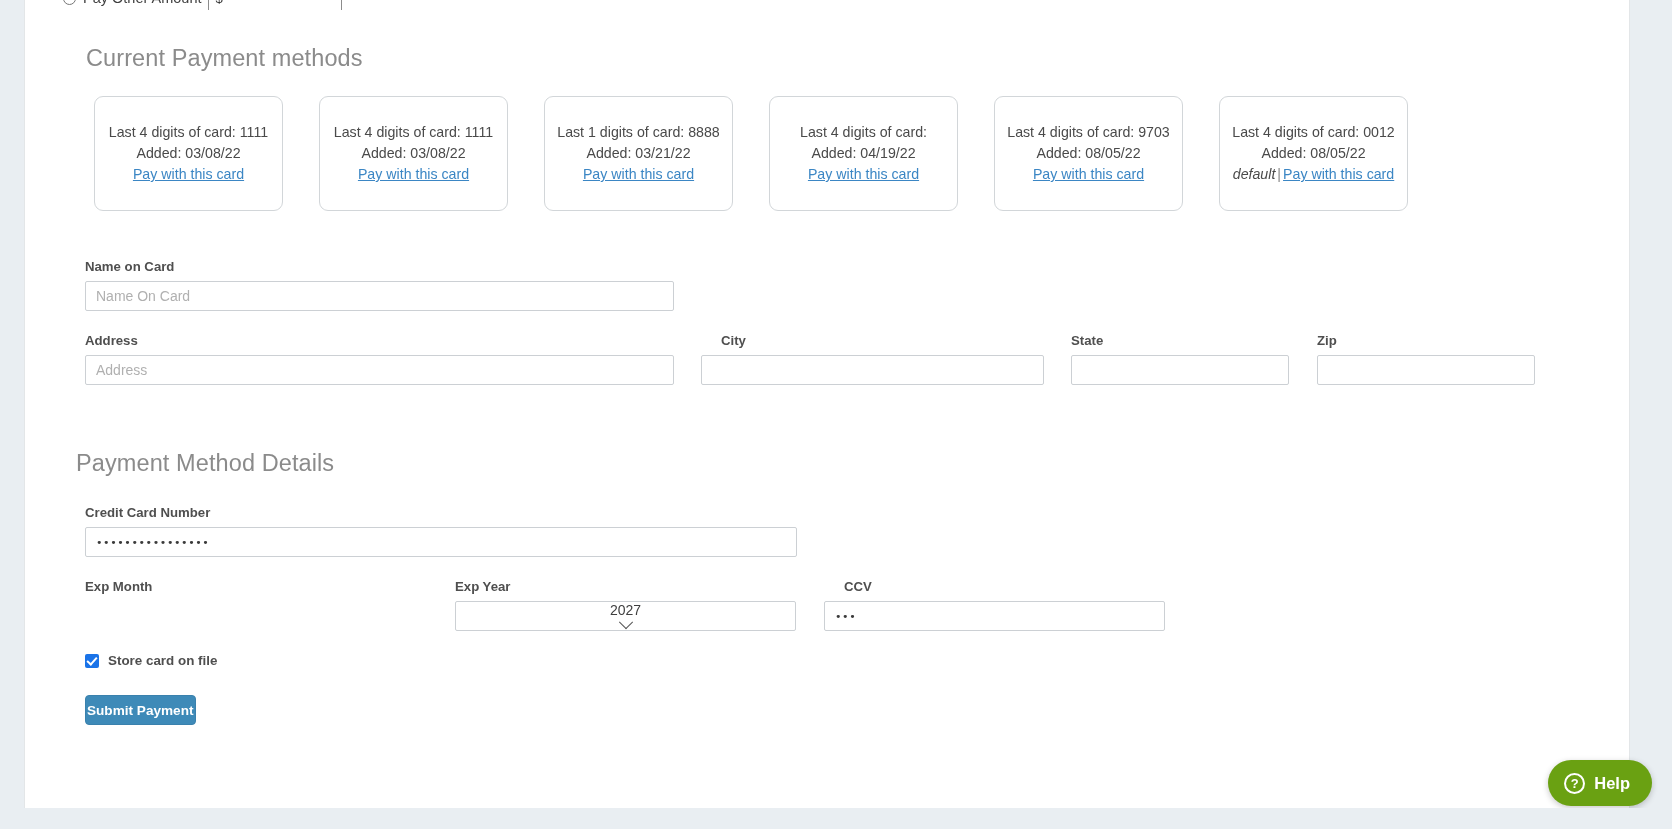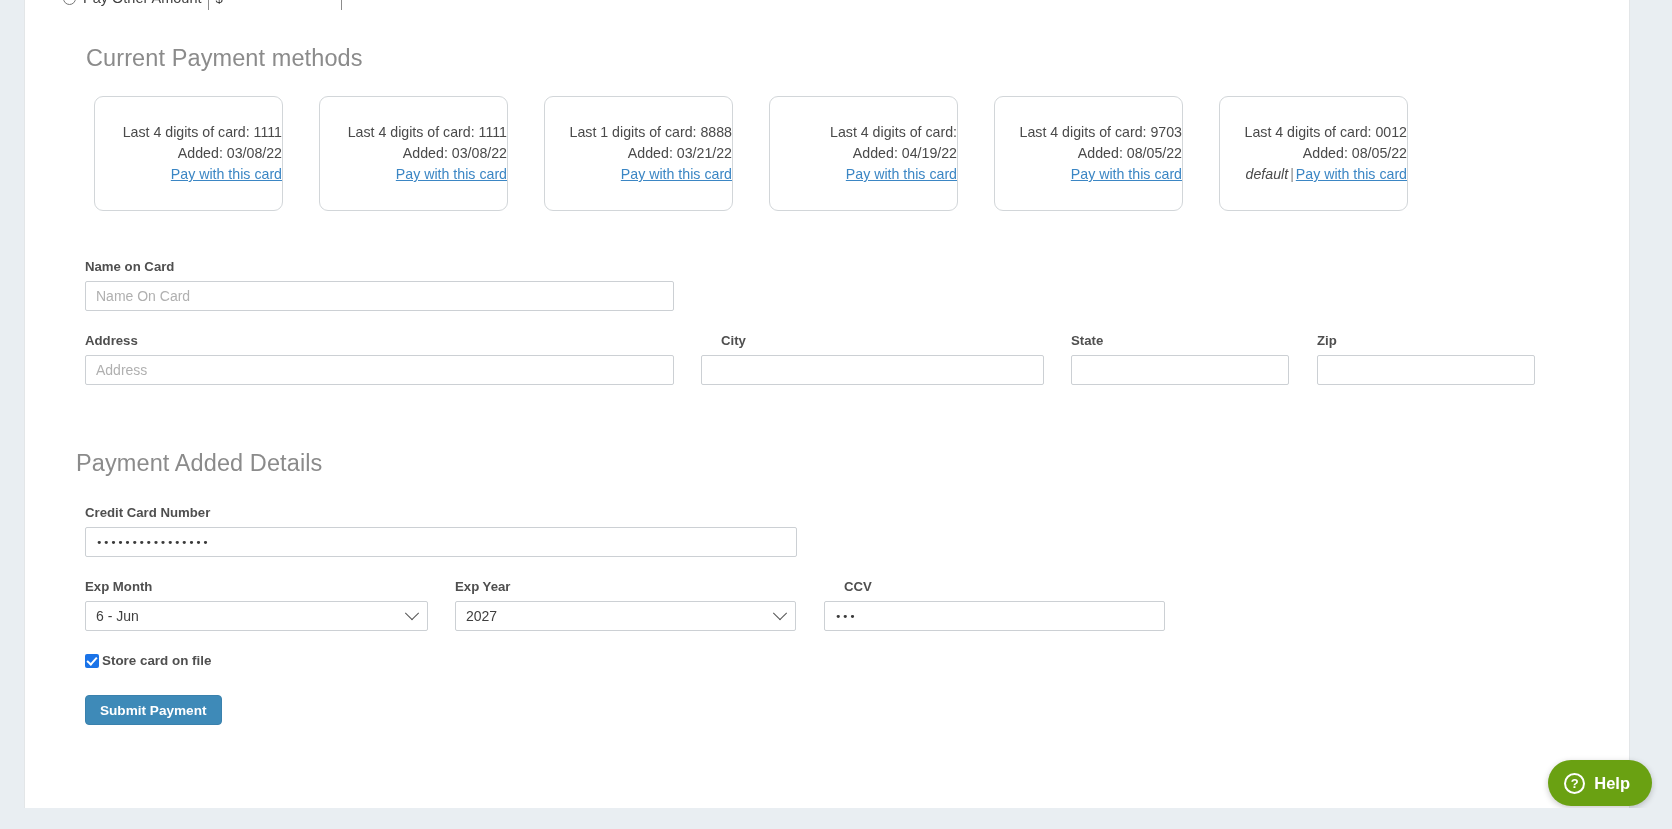--- a/index.html
+++ b/index.html
@@ -83,21 +83,21 @@
     gap: 36px;
   }
   .pm-card {
     width: 189px;
     height: 115px;
     border: 1px solid #d2d6d9;
     border-radius: 9px;
     background: #fff;
     display: flex;
     flex-direction: column;
-    align-items: flex-end;
+    align-items: center;
     justify-content: center;
     text-align: center;
     padding: 4px 0;
   }
   .pm-line {
     font-size: 14.2px;
     color: #4a4a4a;
     line-height: 21px;
     white-space: nowrap;
   }
@@ -196,31 +196,31 @@
     left: 4.4px; top: 1.6px;
     width: 4px; height: 8px;
     border-right: 2px solid #fff;
     border-bottom: 2px solid #fff;
     transform: rotate(42deg);
   }
   .cbox-label {
     font-size: 13.4px;
     font-weight: bold;
     color: #4f4f4f;
-    margin-left: 3px;
+    margin-left: 9px;
     white-space: nowrap;
   }
 
   
   #submit-btn {
     position: absolute;
     left: 60px;
     top: 695px;
     height: 30px;
-    padding: 0 14px;
+    padding: 0 1px;
     background: #3e8ab8;
     border: 1px solid #3a81ad;
     border-radius: 4px;
     color: #fff;
     font-size: 13.6px;
     font-weight: bold;
     font-family: "Liberation Sans", sans-serif;
     cursor: pointer;
     display: flex;
     align-items: center;
@@ -332,35 +332,31 @@
 
     <div class="f-label" style="left:676px; top:333px;margin-left:20px;">City</div>
     <input class="f-input" style="left: 676px; top: 355px; width: 343px;" type="text" placeholder="">
 
     <div class="f-label" style="left:1046px; top:333px;">State</div>
     <input class="f-input" style="left: 1046px; top: 355px; width: 218px;" type="text" placeholder="">
 
     <div class="f-label" style="left:1292px; top:333px;">Zip</div>
     <input class="f-input" style="left: 1292px; top: 355px; width: 218px;" type="text" placeholder="">
 
-    <div class="section-title" id="h-details">Payment Added Details</div>
+    <div class="section-title" id="h-details">Payment Method Details</div>
 
     <div class="f-label" style="left:60px; top:505px;">Credit Card Number</div>
     <div class="f-input" style="left:60px; top:527px; width:712px; padding:0 10px;">
       <span class="masked">••••••••••••••••</span>
     </div>
 
     <div class="f-label" style="left:60px; top:579px;">Exp Month</div>
-    <div class="f-select" style="left:60px; top:601px; width:343px;">
-      <span>6 - Jun</span>
-      <span class="chev"></span>
-    </div>
 
     <div class="f-label" style="left:430px; top:579px;">Exp Year</div>
-    <div class="f-select" style="left:430px; top:601px; width:341px;">
+    <div class="f-select" style="left:430px; top:601px; width:341px;flex-direction:column;">
       <span>2027</span>
       <span class="chev"></span>
     </div>
 
     <div class="f-label" style="left:799px; top:579px;margin-left:20px;">CCV</div>
     <div class="f-input" style="left:799px; top:601px; width:341px; padding:0 10px;">
       <span class="masked">•••</span>
     </div>
 
     <div id="store-row">

